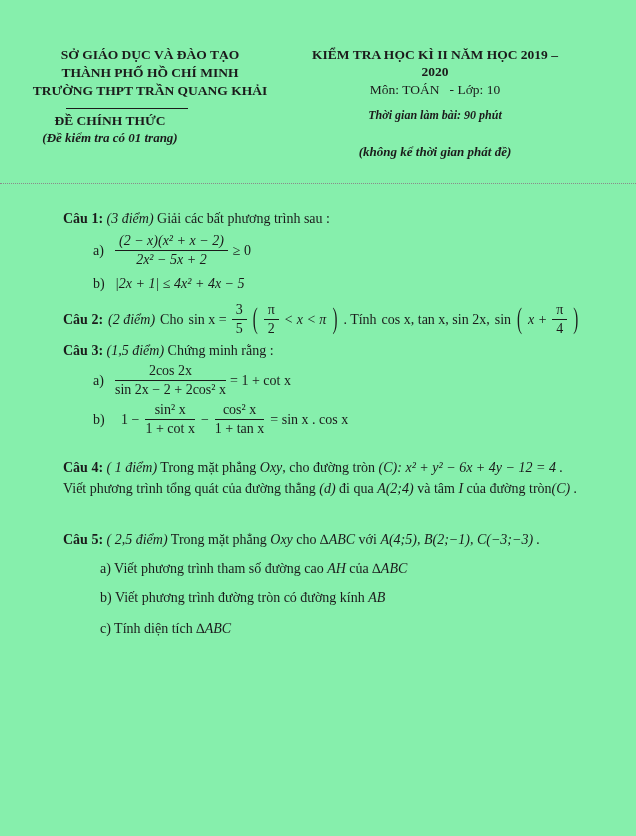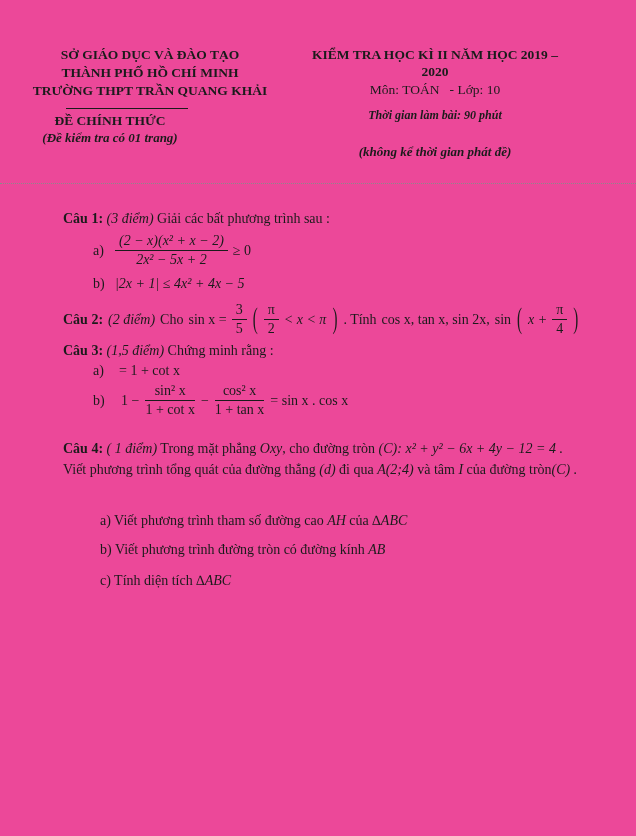--- a/index.html
+++ b/index.html
@@ -3,21 +3,21 @@
 <meta charset="utf-8">
 <style>
   * { margin:0; padding:0; box-sizing:border-box; }
   html,body { background:#ffffff; }
   body {
     width:636px; height:836px;
     font-family:"Liberation Serif","DejaVu Serif",serif;
     color:#1b1b1b;
     font-size:14px;
   }
-  .page { position:relative; width:636px; height:836px; overflow:hidden; background:#ec4899; }
+  .page { position:relative; width:636px; height:836px; overflow:hidden; background:#86efac; }
 
   
   .header { display:flex; padding-top:46px; }
   .header-left { width:300px; }
   .org-lines { text-align:center; font-weight:bold; font-size:13.5px; line-height:18px; }
   .rule { width:122px; border-top:1.7px solid #1b1b1b; margin:8px 0 3px 66px; height:0; }
   .official-wrap { width:220px; text-align:center; }
   .official { font-weight:bold; font-size:13.5px; line-height:18px; }
   .pages-note { font-weight:bold; font-style:italic; font-size:13px; line-height:16px; }
   .sbd-line { margin:3px 0 0 42px; font-size:13.5px; line-height:17px; }
@@ -144,20 +144,24 @@
     </div>
 
     <div class="q3">
       <div class="qhead">
         <span class="b">Câu 3:</span>
         <span class="i">(1,5 điểm)</span>
         <span>Chứng minh rằng :</span>
       </div>
       <div class="mathline q3a">
         <span class="marker">a)</span>
+        <span class="frac mr">
+          <span class="num">2cos 2x</span>
+          <span class="den">sin 2x − 2 + 2cos² x</span>
+        </span>
         <span class="mr" style="margin-left:4px">= 1 + cot x</span>
       </div>
       <div class="mathline flexline q3b">
         <span class="marker">b)</span>
         <span class="mr">1 −</span>
         <span class="frac mr">
           <span class="num">sin² x</span>
           <span class="den">1 + cot x</span>
         </span>
         <span class="mr">−</span>
@@ -183,20 +187,30 @@
         <span class="mi">(d)</span>
         <span>đi qua</span>
         <span class="mi">A(2;4)</span>
         <span>và tâm</span>
         <span class="mi">I</span>
         <span>của đường tròn</span><span class="mi">(C) .</span>
       </div>
     </div>
 
     <div class="q5">
+      <div>
+        <span class="b">Câu 5:</span>
+        <span class="i">( 2,5 điểm)</span>
+        <span>Trong mặt phẳng</span>
+        <span class="mi">Oxy</span>
+        <span>cho</span>
+        <span class="mi">∆ABC</span>
+        <span>với</span>
+        <span class="mi">A(4;5), B(2;−1), C(−3;−3) .</span>
+      </div>
       <div class="q5part part-a">
         <span>a) Viết phương trình tham số đường cao</span>
         <span class="mi">AH</span>
         <span>của</span>
         <span class="mi">∆ABC</span>
       </div>
       <div class="q5part part-b">
         <span>b) Viết phương trình đường tròn có đường kính</span>
         <span class="mi">AB</span>
       </div>

